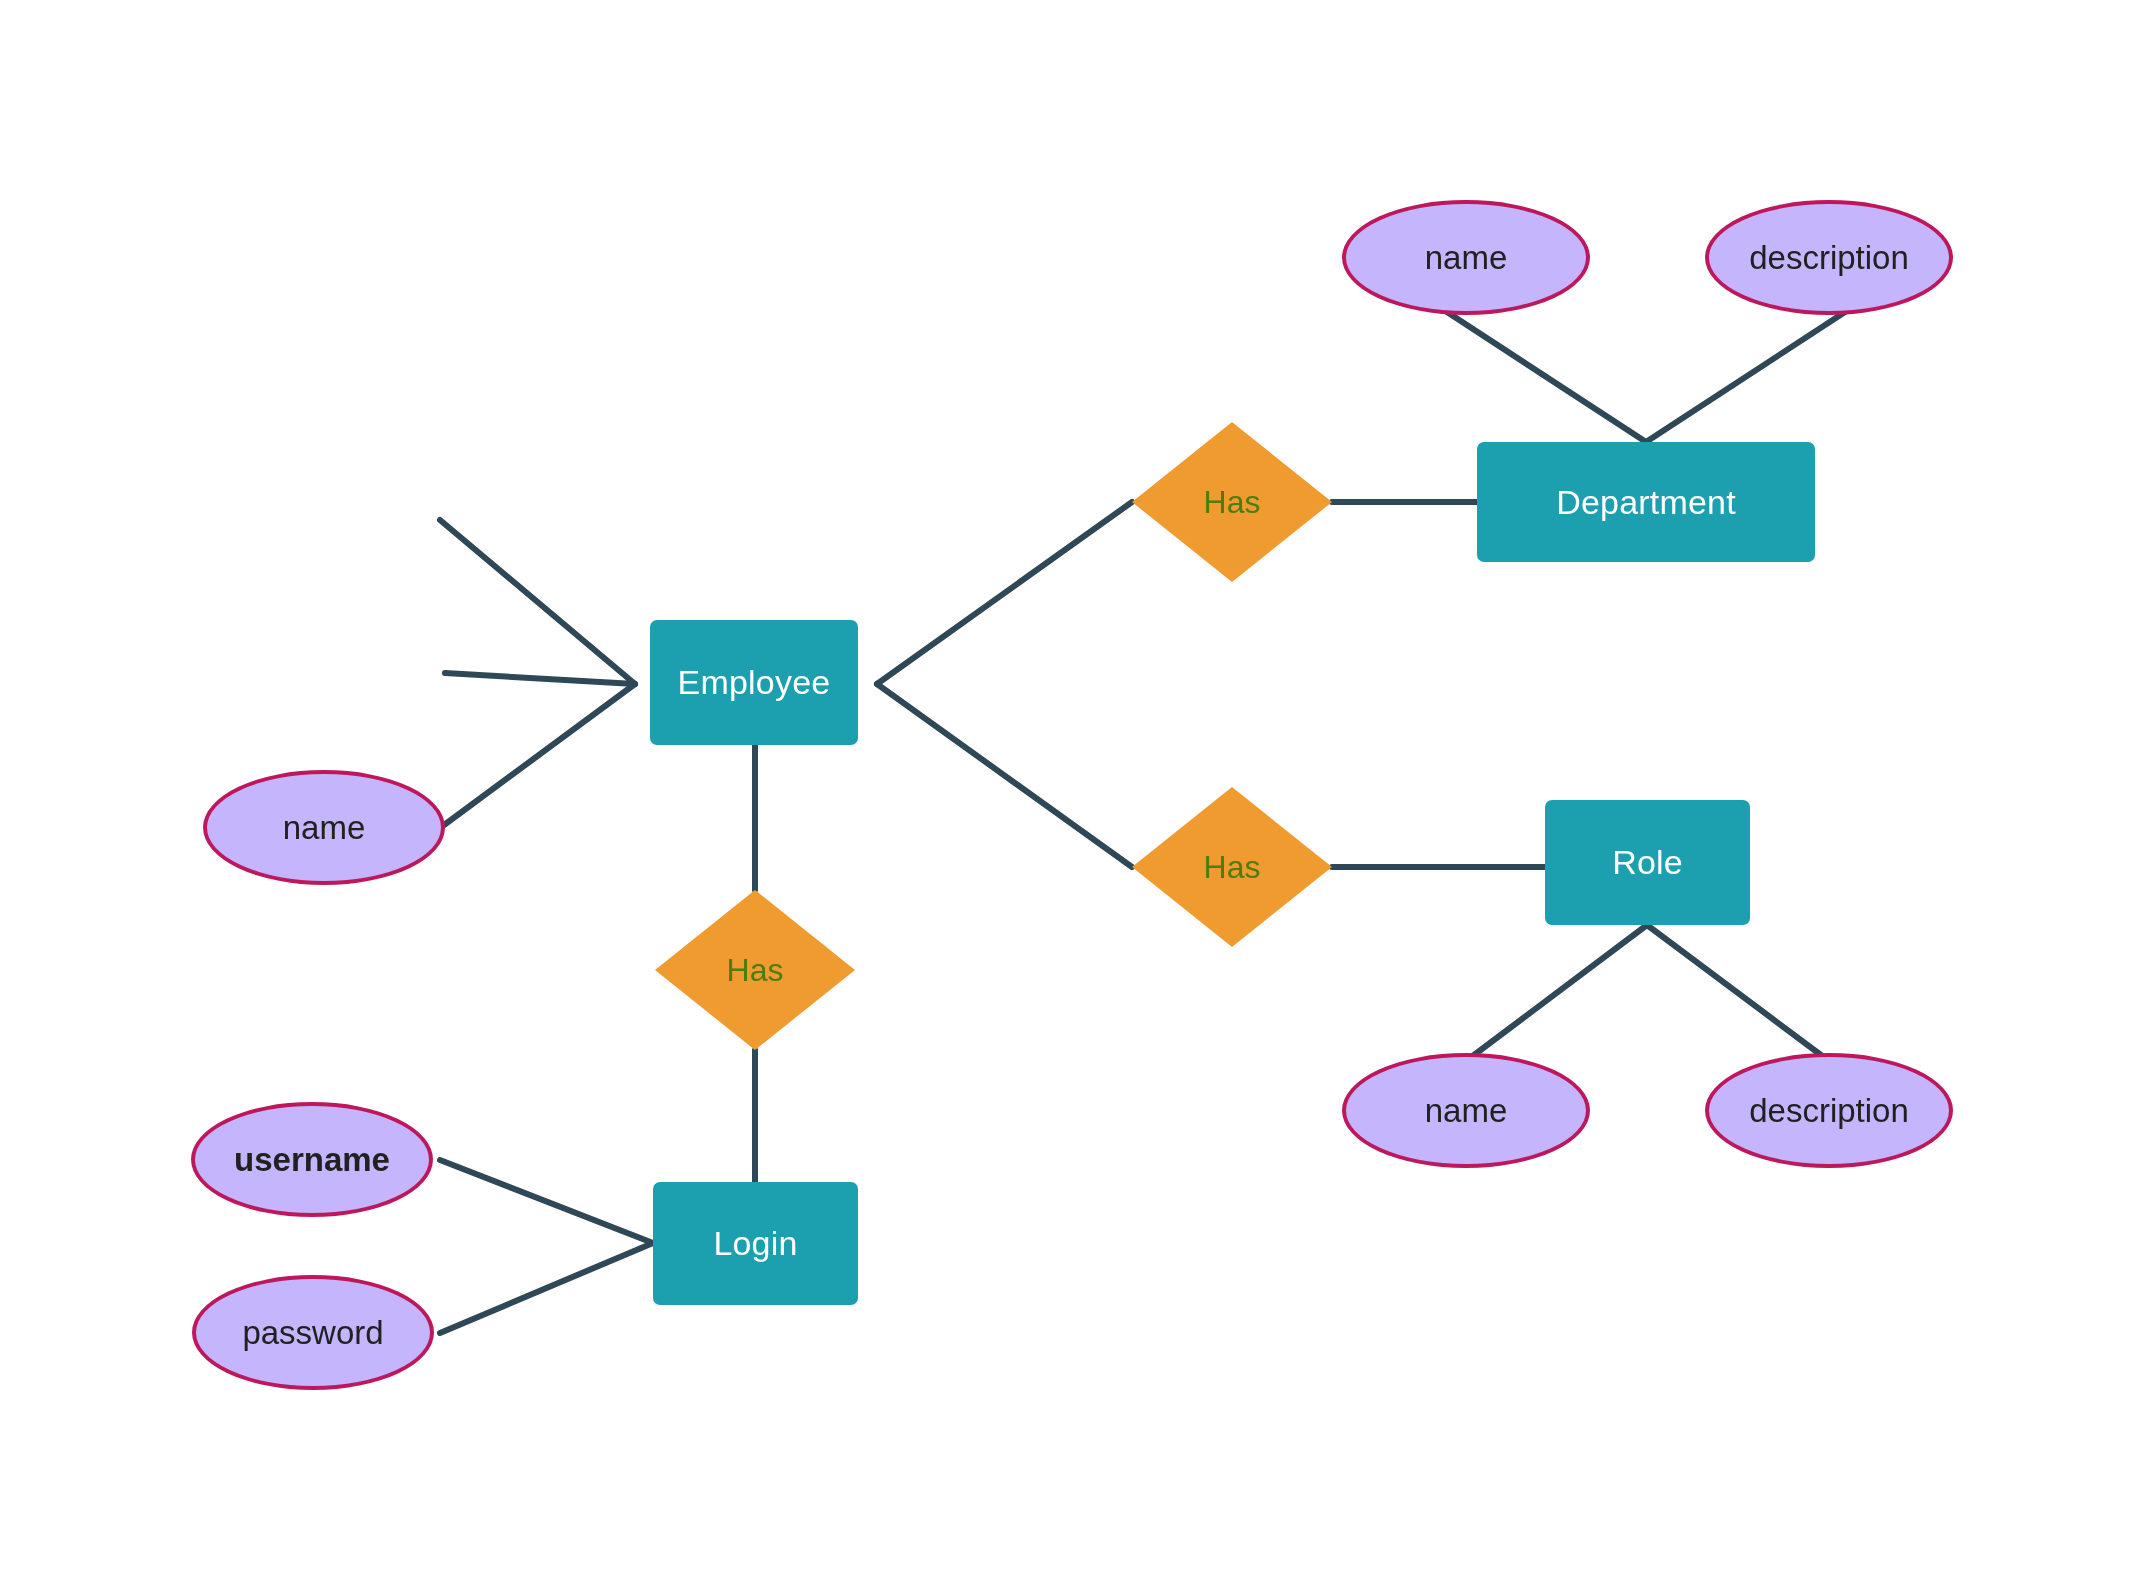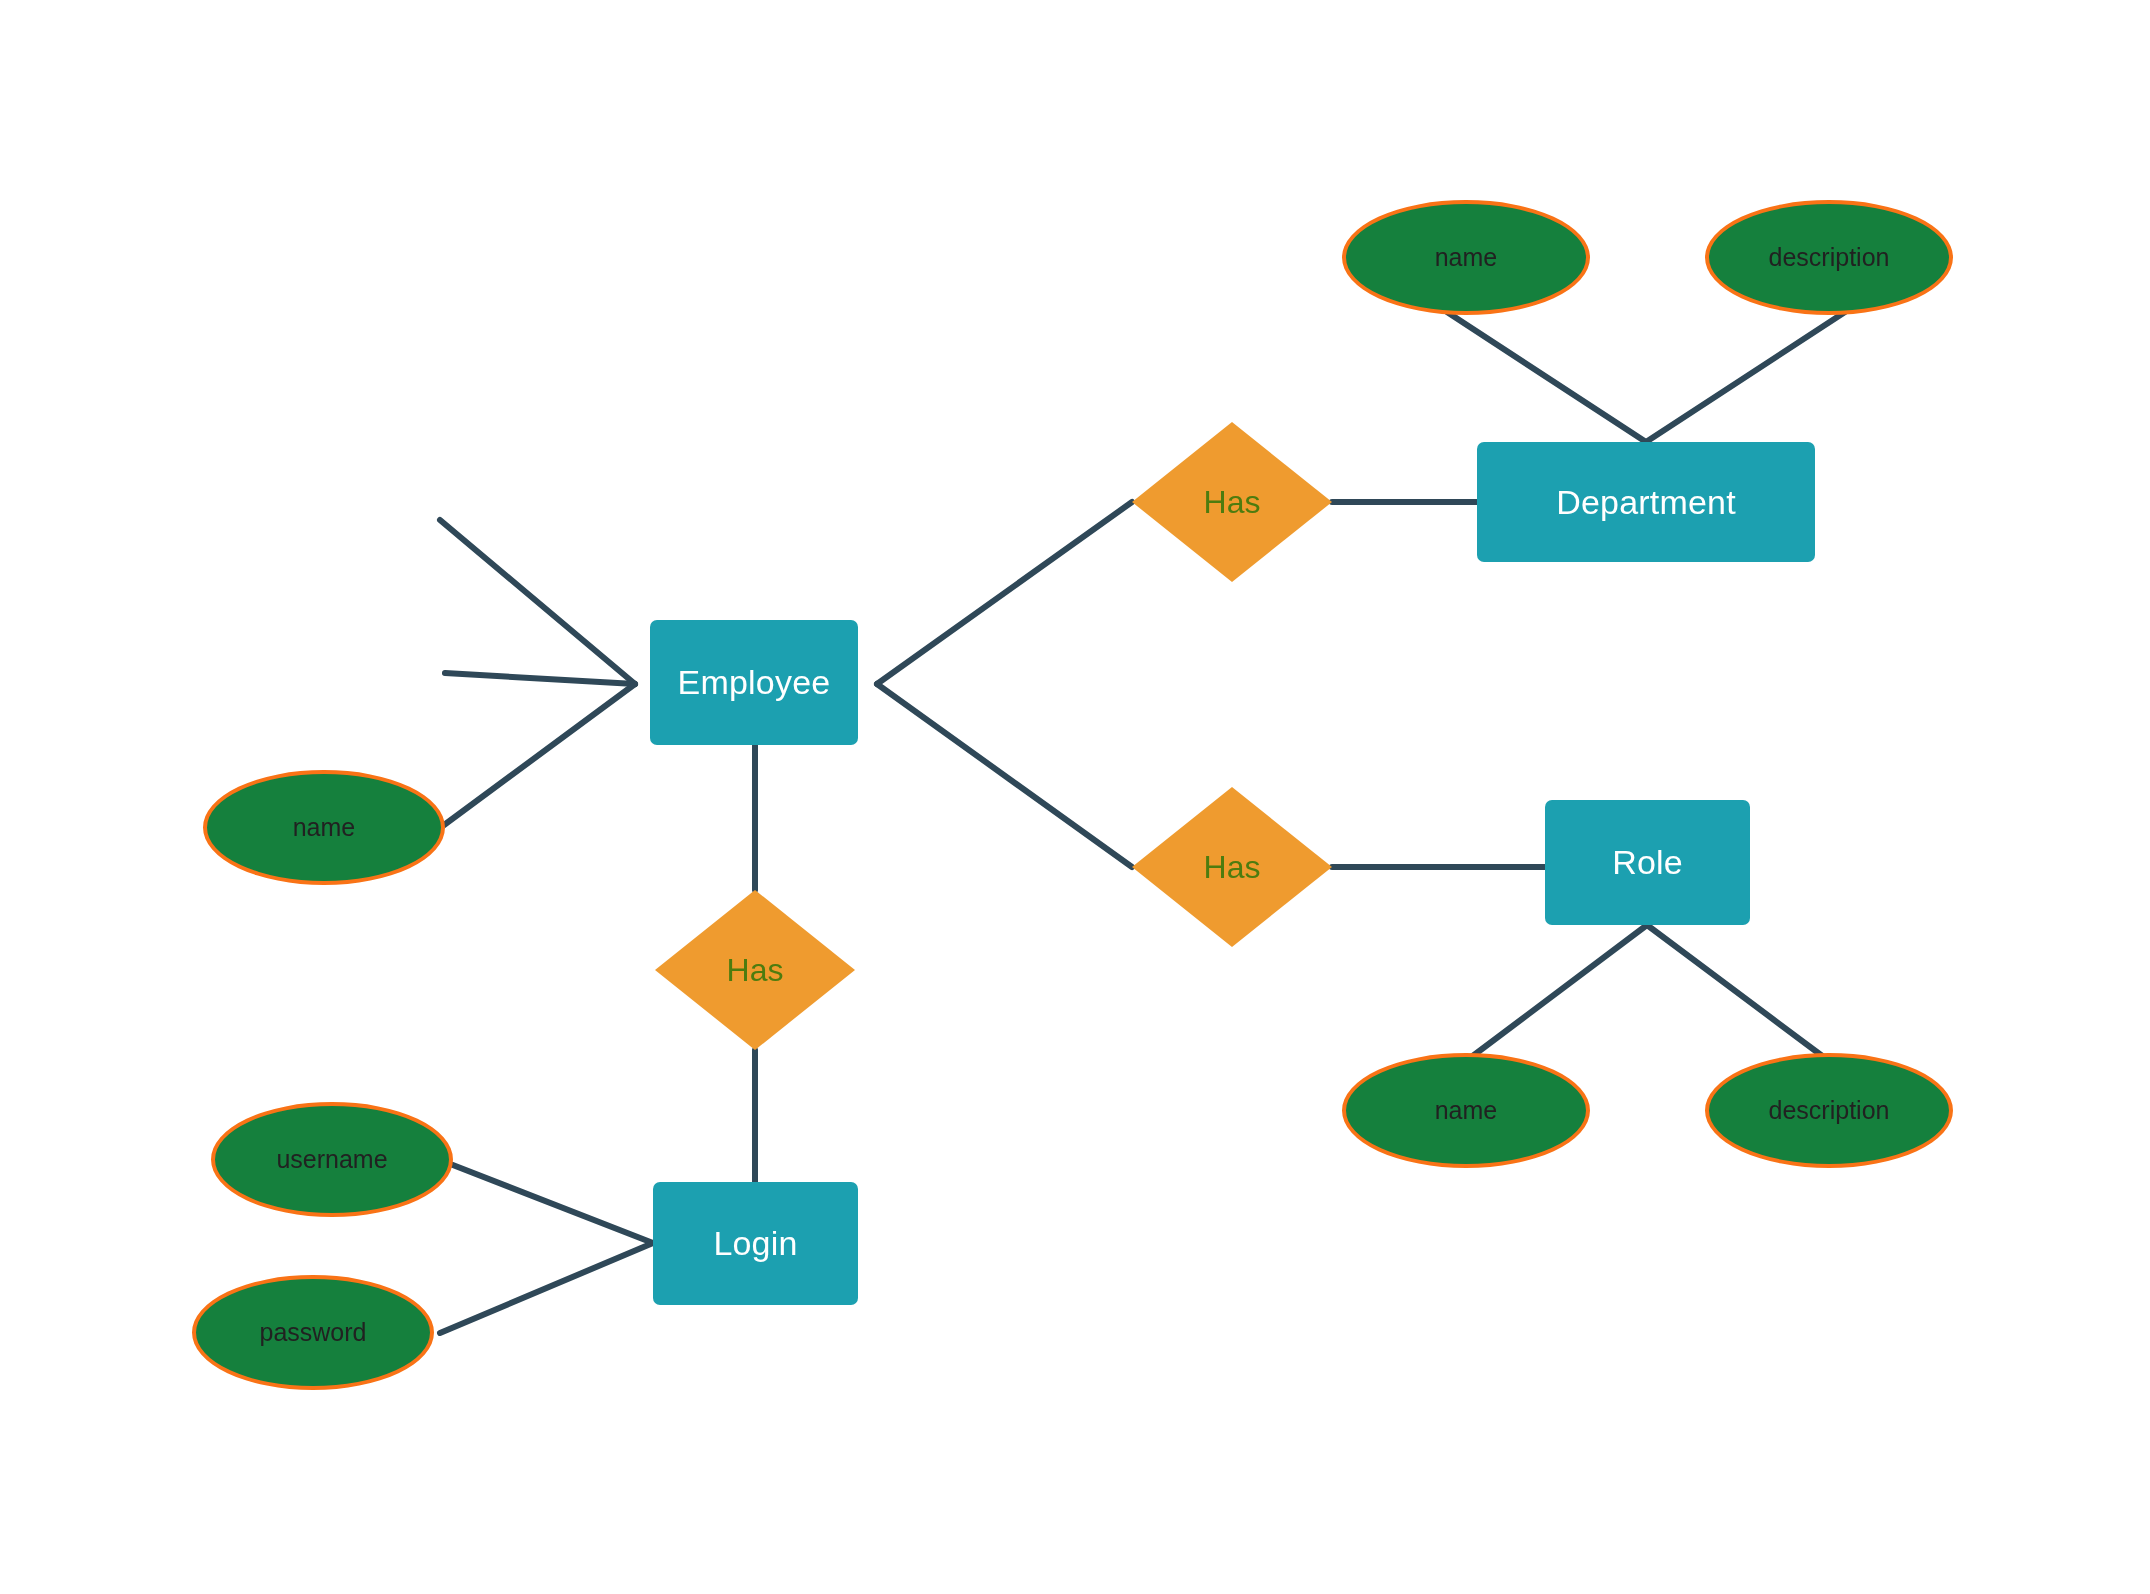--- a/index.html
+++ b/index.html
@@ -35,25 +35,25 @@
     text-align: center;
   }
   .entity {
     background: #1CA0B0;
     border-radius: 7px;
     color: #ffffff;
     font-size: 34px;
     letter-spacing: 0.2px;
   }
   .attribute {
-    background: #15803d;
-    border: 4px solid #f97316;
+    background: #c4b5fd;
+    border: 4px solid #be185d;
     border-radius: 50%;
     color: #212121;
-    font-size: 25px;
+    font-size: 33px;
   }
   .relationship {
     background: transparent;
     color: #4d7c0f;
     font-size: 32px;
   }
   .relationship .diamond-shape {
     position: absolute;
     left: 0;
     top: 0;
@@ -88,21 +88,21 @@
       <line x1="440" y1="1160" x2="653" y2="1243" stroke="#2F4858" stroke-width="6" stroke-linecap="round"></line>
       <line x1="440" y1="1333" x2="653" y2="1243" stroke="#2F4858" stroke-width="6" stroke-linecap="round"></line>
       <line x1="1447" y1="312" x2="1646" y2="442" stroke="#2F4858" stroke-width="6" stroke-linecap="round"></line>
       <line x1="1845" y1="312" x2="1646" y2="442" stroke="#2F4858" stroke-width="6" stroke-linecap="round"></line>
       <line x1="1647" y1="925" x2="1466" y2="1061" stroke="#2F4858" stroke-width="6" stroke-linecap="round"></line>
       <line x1="1647" y1="925" x2="1829" y2="1061" stroke="#2F4858" stroke-width="6" stroke-linecap="round"></line>
     </svg>
     <div class="node attribute" style="left: 203px; top: 770px; width: 242px; height: 115px;">
       <span class="node-label">name</span>
     </div>
-    <div class="node attribute" style="left: 211px; top: 1102px; width: 242px; height: 115px;">
+    <div class="node attribute" style="left: 191px; top: 1102px; width: 242px; height: 115px; font-weight: bold;">
       <span class="node-label">username</span>
     </div>
     <div class="node attribute" style="left: 192px; top: 1275px; width: 242px; height: 115px;">
       <span class="node-label">password</span>
     </div>
     <div class="node attribute" style="left: 1342px; top: 200px; width: 248px; height: 115px;">
       <span class="node-label">name</span>
     </div>
     <div class="node attribute" style="left: 1705px; top: 200px; width: 248px; height: 115px;">
       <span class="node-label">description</span>

